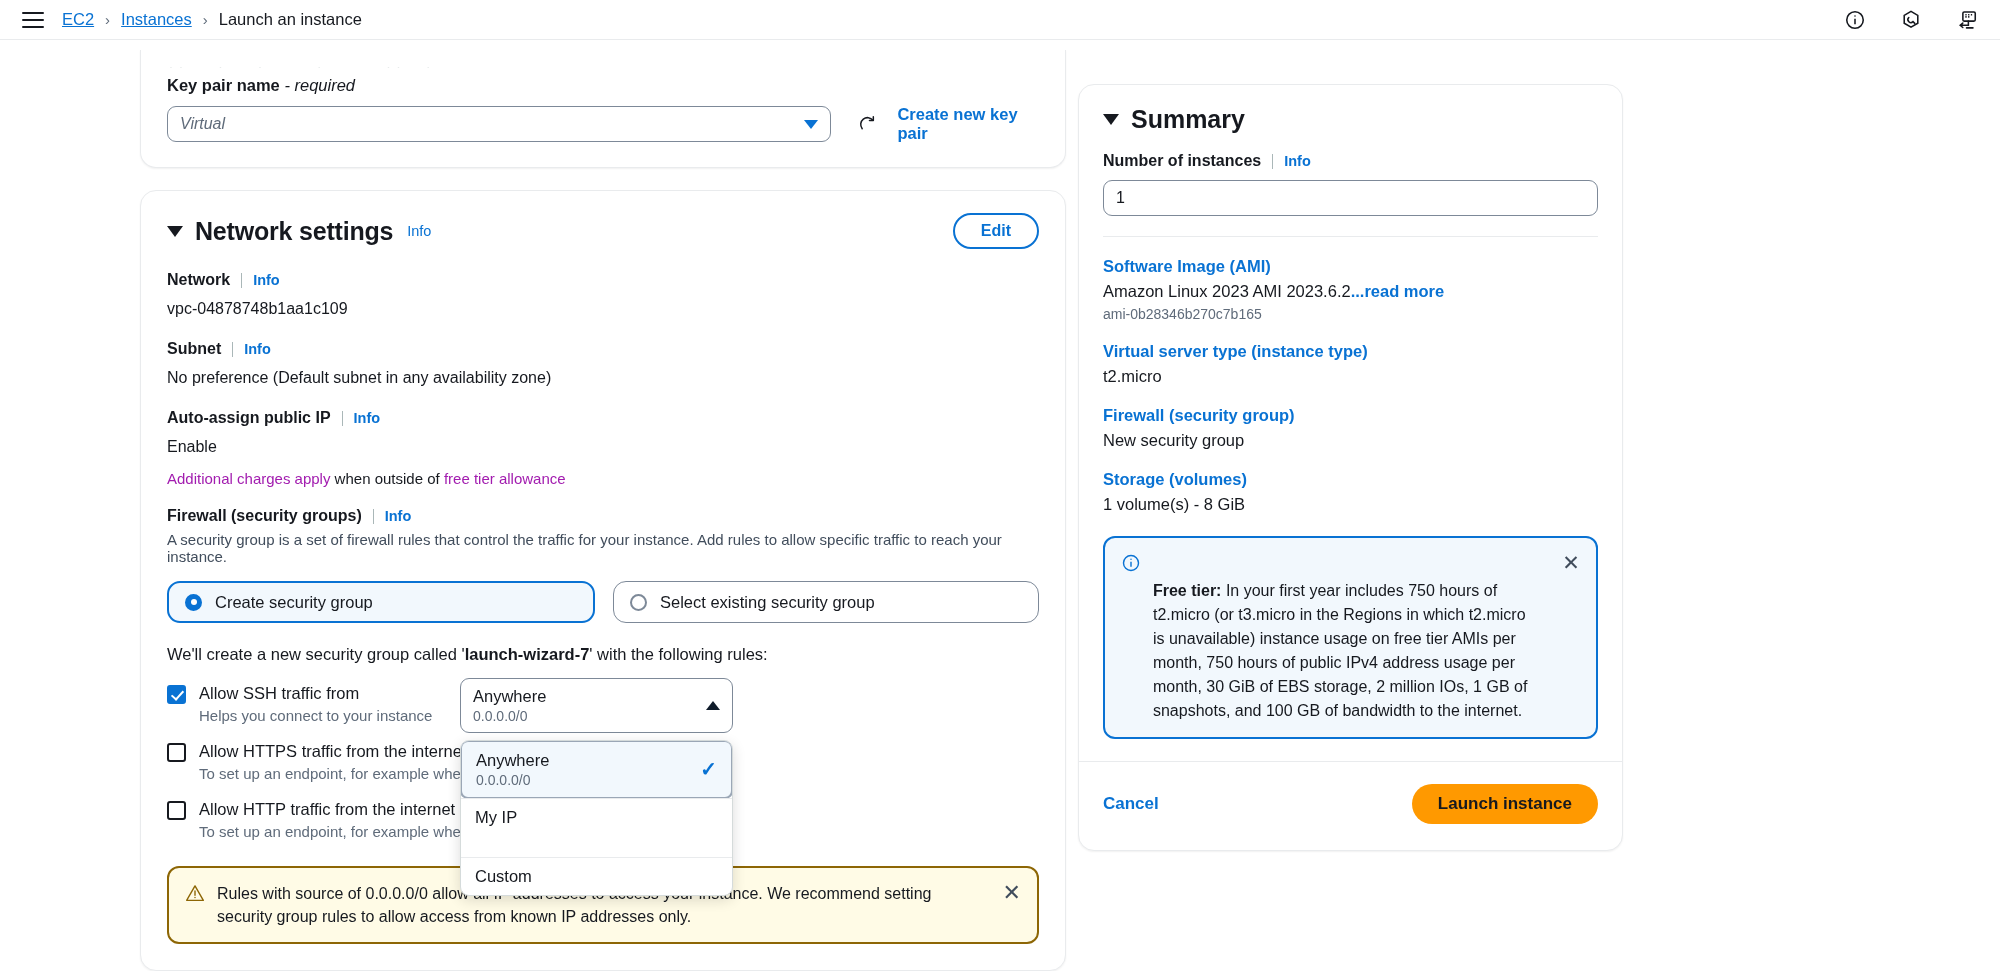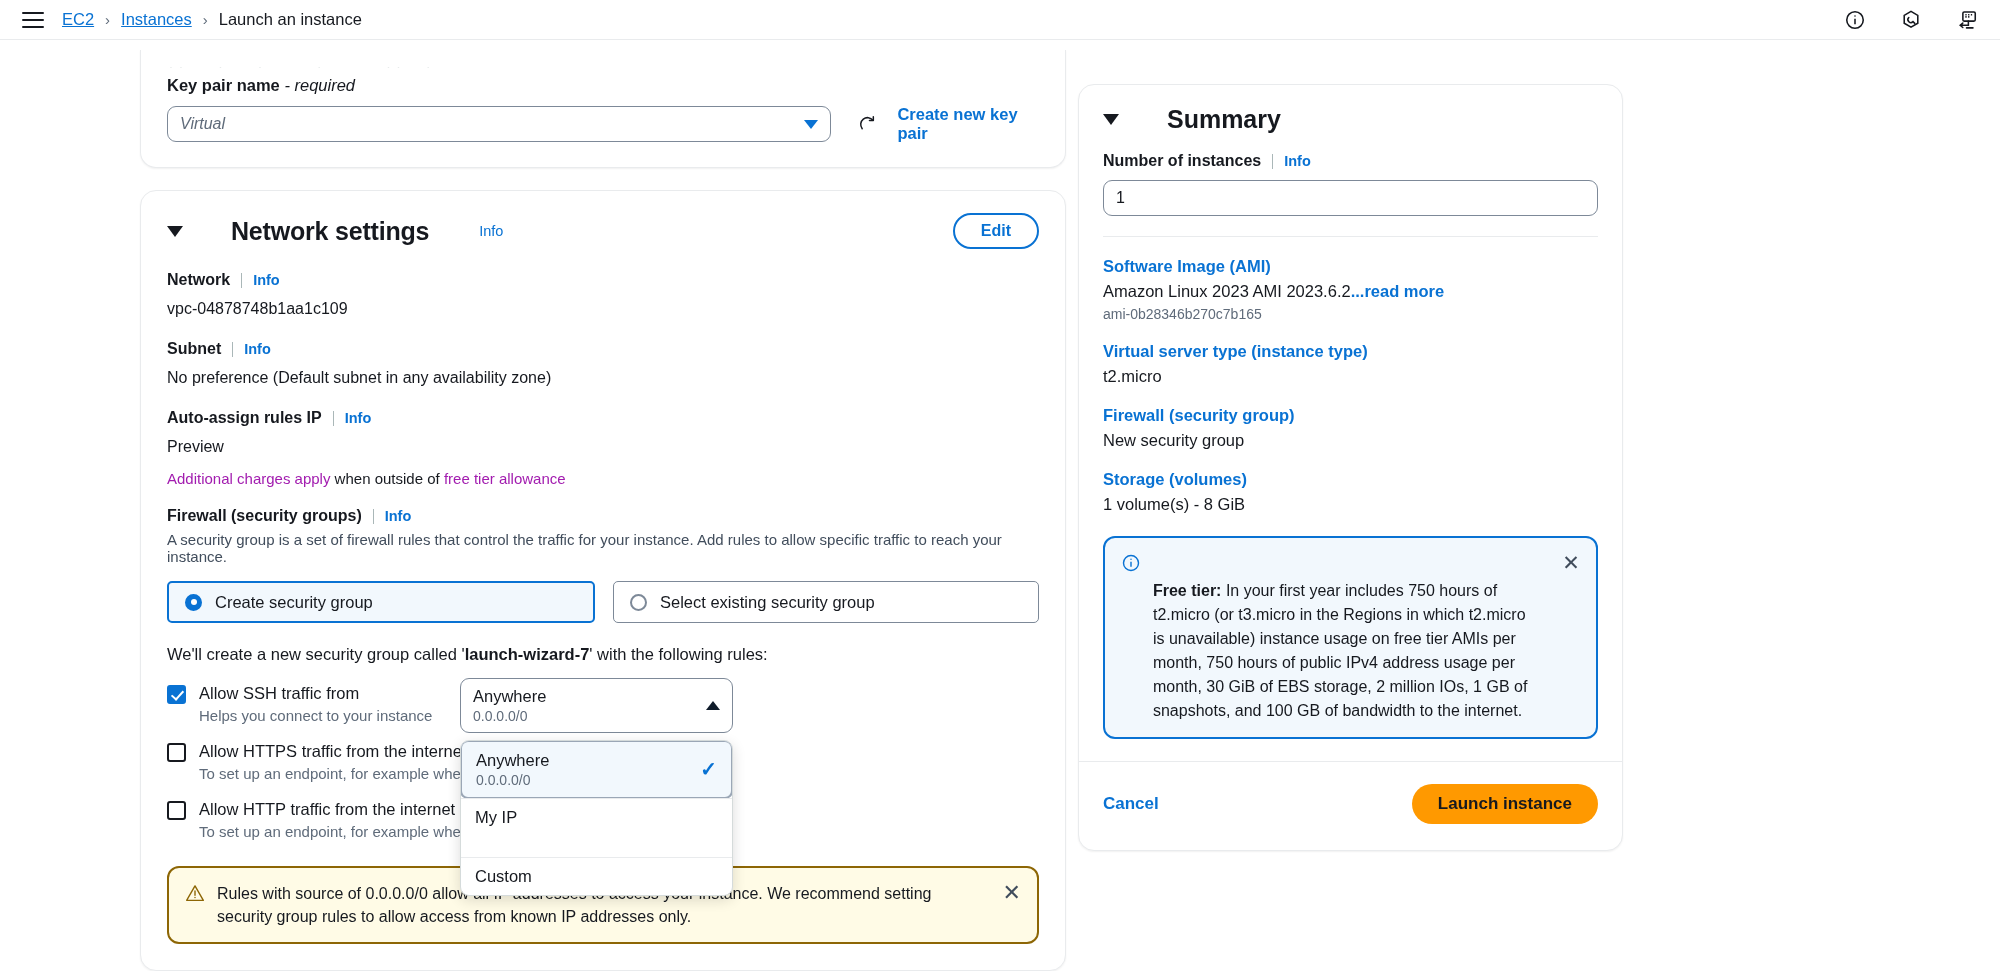--- a/index.html
+++ b/index.html
@@ -70,40 +70,40 @@
     width:0;height:0;border-left:7px solid transparent;border-right:7px solid transparent;
     border-bottom:9px solid #0f1b2a; margin-left:auto;
   }
   .row { display:flex; align-items:center; }
   .link-b { color:#0972d3; font-weight:700; cursor:pointer; }
   .link-u { color:#a21caf; cursor:pointer; }
   .info-link { color:#0972d3; font-size:14.5px; cursor:pointer; }
   .divider-v { width:1px; height:15px; background:#aab7b8; margin:0 11px; display:inline-block; }
 
   
-  .sec-head { display:flex; align-items:center;gap:36px; }
+  .sec-head { display:flex; align-items:center; }
   .tri {
     width:0;height:0;border-left:8px solid transparent;border-right:8px solid transparent;
     border-top:11px solid #16191f; margin-right:12px; cursor:pointer;
   }
   .sec-title { font-size: 25px; font-weight:700; letter-spacing:-0.2px; }
   .edit-btn {
     margin-left:auto; border:2px solid #0972d3; color:#0972d3; background:#fff;
     border-radius:22px; padding: 7px 26px; font-size:16px; font-weight:700; cursor:pointer;
     font-family:"Liberation Sans", sans-serif;
   }
 
   .f-label { font-size:16px; font-weight:700; margin-top: 22px; }
   .f-value { font-size:16px; margin-top: 11px; color:#16191f; }
   .f-desc  { font-size:15px; color:#414d5c; margin-top: 6px; }
 
   
   .tiles { display:flex; gap: 18px; margin-top: 16px; }
   .tile {
-    flex:1; height:42px; border:1px solid #7d8998; border-radius:5px;
+    flex:1; height:42px; border:1px solid #7d8998; border-radius:13px;
     display:flex; align-items:center; padding: 0 16px; font-size:16.5px; cursor:pointer; background:#fff;
   }
   .tile.selected { border:2px solid #0972d3; background:#f2f8fd; }
   .radio-out {
     width:17px;height:17px;border-radius:50%;border:2px solid #7d8998;margin-right:13px;
     display:flex;align-items:center;justify-content:center; flex:0 0 auto;
   }
   .tile.selected .radio-out { border-color:#0972d3; background:#0972d3; }
   .radio-dot { width:6px;height:6px;border-radius:50%;background:#fff; }
 
@@ -258,25 +258,25 @@
         <div class="f-value">vpc-04878748b1aa1c109</div>
 
         <div class="f-label row">
           <span>Subnet</span>
           <span class="divider-v"></span>
           <span class="info-link">Info</span>
         </div>
         <div class="f-value">No preference (Default subnet in any availability zone)</div>
 
         <div class="f-label row">
-          <span>Auto-assign rules IP</span>
+          <span>Auto-assign public IP</span>
           <span class="divider-v"></span>
           <span class="info-link">Info</span>
         </div>
-        <div class="f-value">Preview</div>
+        <div class="f-value">Enable</div>
 
         <div style="margin-top:14px;font-size:15px;">
           <span class="link-u">Additional charges apply</span><span> when outside of </span><span class="link-u">free tier allowance</span>
         </div>
 
         <div class="f-label row" style="margin-top:20px;">
           <span>Firewall (security groups)</span>
           <span class="divider-v"></span>
           <span class="info-link">Info</span>
         </div>

